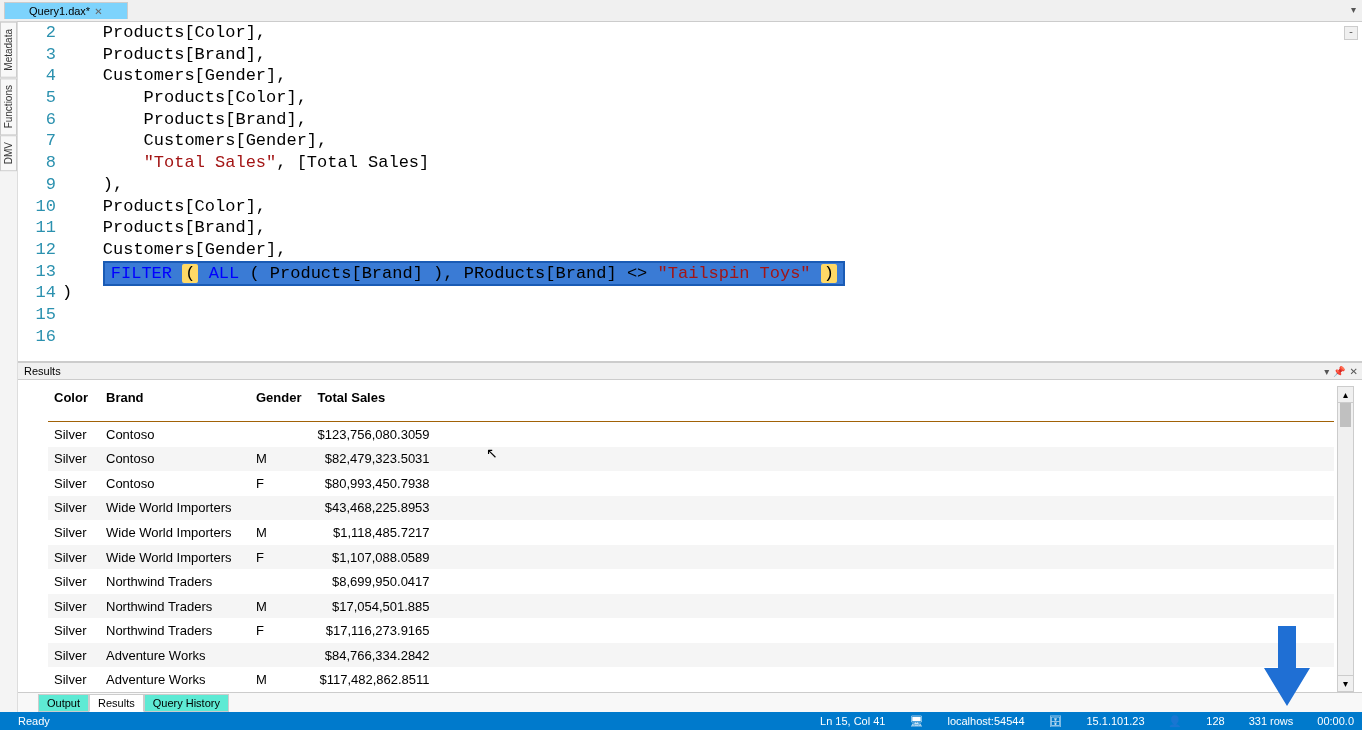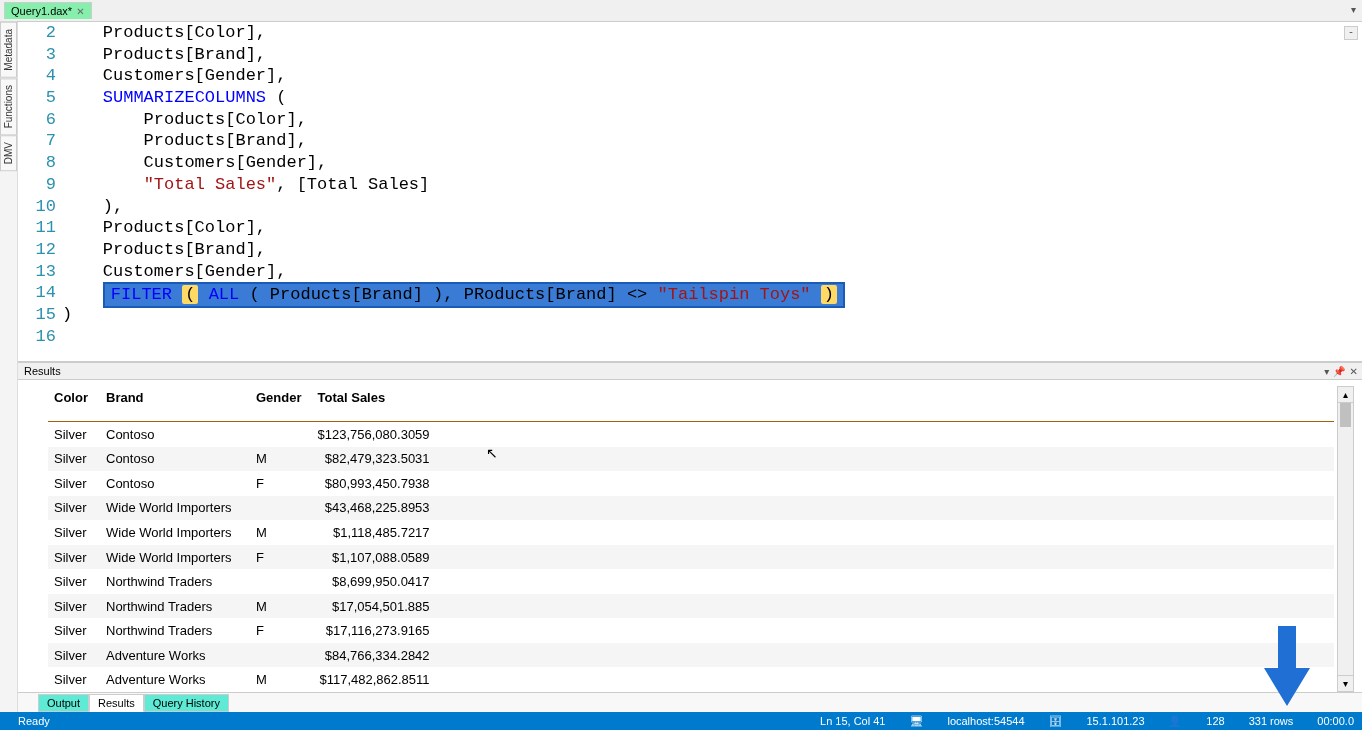--- a/index.html
+++ b/index.html
@@ -17,24 +17,24 @@
 .tab-bar {
   height: 22px;
   display: flex;
   align-items: center;
   border-bottom: 1px solid #ccc;
   background: #f0f0f0;
   padding-left: 4px;
   position: relative;
 }
 .file-tab {
-  background: #86efac;
+  background: #7dd3fc;
   border: 1px solid #ccc;
   border-bottom: none;
-  padding: 2px 6px;
+  padding: 2px 24px;
   font-size: 11px;
   display: flex;
   align-items: center;
   gap: 4px;
 }
 .close-x { color: #666; cursor: pointer; font-size: 10px; }
 .minimize-chevron {
   position: absolute;
   right: 6px;
   top: 4px;
@@ -288,21 +288,20 @@
           <div>12</div>
           <div>13</div>
           <div>14</div>
           <div>15</div>
           <div>16</div>
         </div>
       <div class="code-lines" id="code">
           <div>    Products[Color],</div>
           <div>    Products[Brand],</div>
           <div>    Customers[Gender],</div>
-          <div><span>    </span><span class="kw-blue">SUMMARIZECOLUMNS</span><span> (</span></div>
           <div>        Products[Color],</div>
           <div>        Products[Brand],</div>
           <div>        Customers[Gender],</div>
           <div><span>        </span><span class="kw-darkred">"Total Sales"</span><span>, [Total Sales]</span></div>
           <div>    ),</div>
           <div>    Products[Color],</div>
           <div>    Products[Brand],</div>
           <div>    Customers[Gender],</div>
           <div>    <span class="highlight-box"><span class="kw-blue">FILTER </span><span class="paren-y">(</span><span class="plain"> </span><span class="kw-blue">ALL</span><span class="plain"> ( Products[Brand] ), PRoducts[Brand] &lt;&gt; </span><span class="str">"Tailspin Toys"</span><span class="plain"> </span><span class="paren-y">)</span></span></div>
           <div>)</div>

